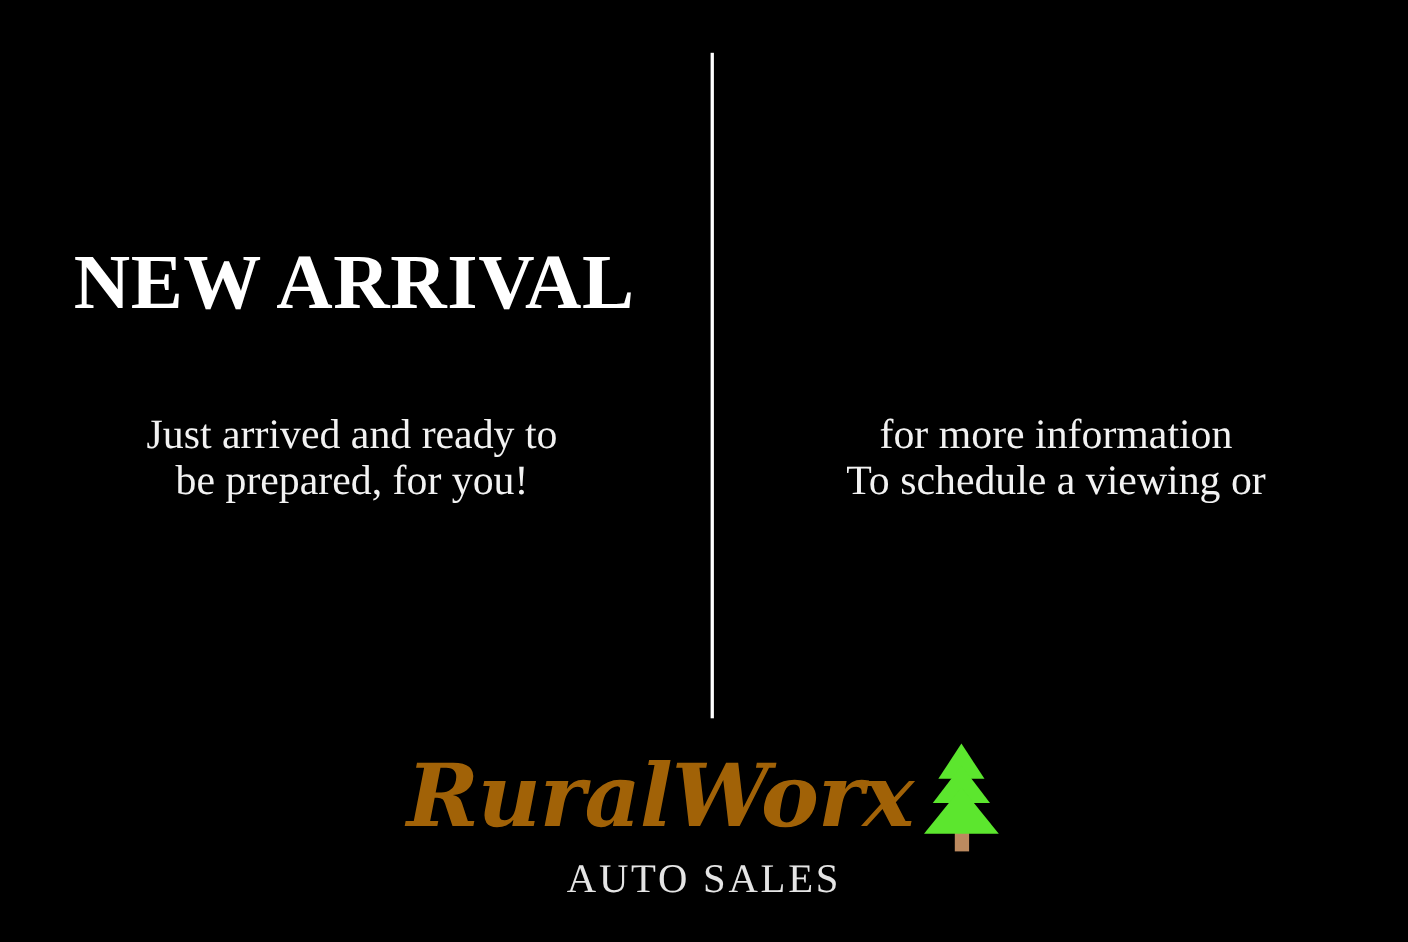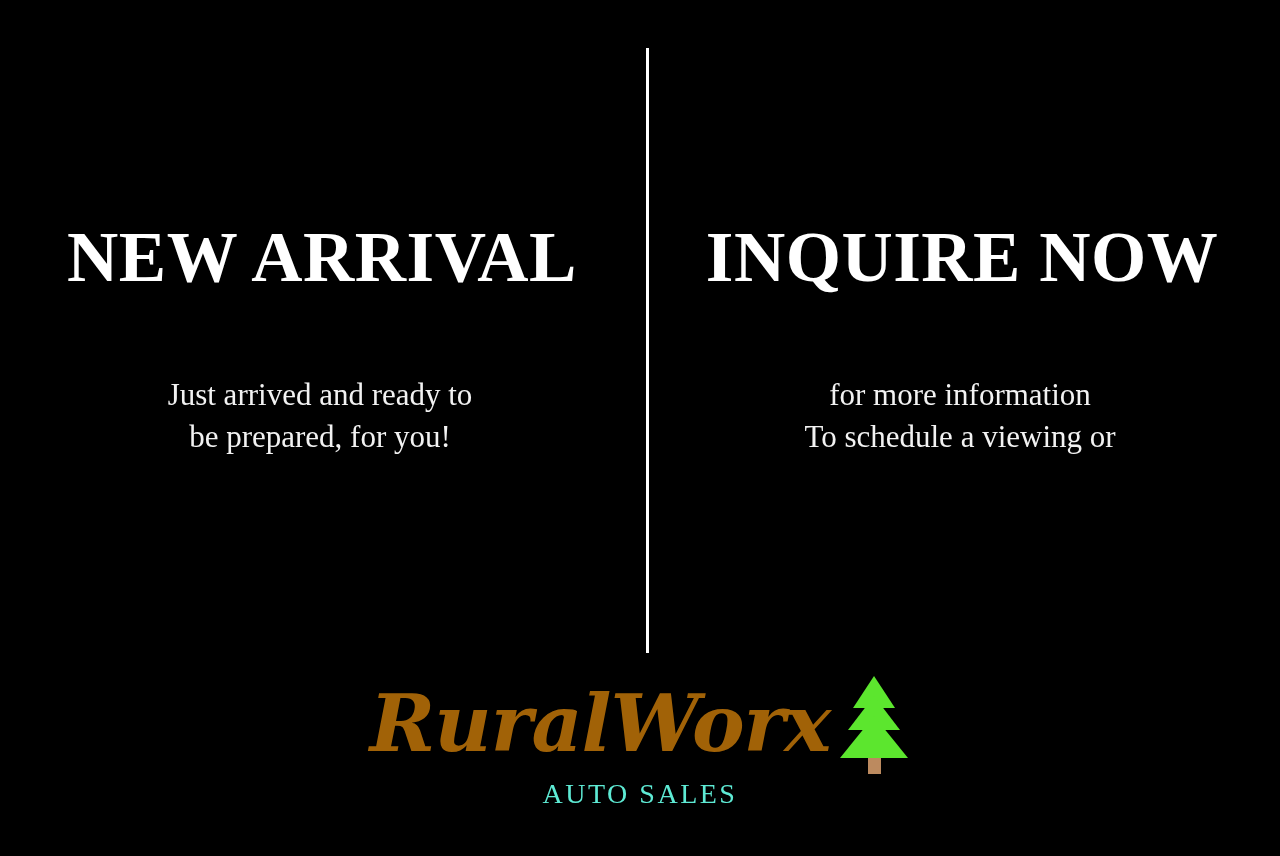--- a/index.html
+++ b/index.html
@@ -49,21 +49,21 @@
     line-height: 1;
     letter-spacing: 0.5px;
     color: #ffffff;
     white-space: nowrap;
   }
   .promo-body {
     position: absolute;
     left: 0;
     right: 0;
     top: 374px;
-    font-size: 31px;
+    font-size: 38px;
     font-weight: normal;
     line-height: 42px;
     color: #f2f2f2;
   }
   .promo-body .line {
     display: block;
     white-space: nowrap;
   }
 
   
@@ -105,43 +105,42 @@
   .logo-tree {
     display: inline-block;
     width: 72px;
     height: 104px;
     vertical-align: top;
     margin-left: 4px;
   }
   .logo-sub {
     display: block;
     margin-top: 2px;
-    font-size: 28px;
+    font-size: 37px;
     letter-spacing: 2.5px;
-    color: #5eead4;
+    color: #e5e5e5;
     font-weight: normal;
   }
 </style>
 </head>
 <body>
 
 <div id="banner">
 
   <div class="promo-area">
 
     <div class="promo-col">
       <div class="promo-heading">NEW ARRIVAL</div>
       <div class="promo-body">
         <span class="line">Just arrived and ready to</span>
         <span class="line">be prepared, for you!</span>
       </div>
     </div>
 
     <div class="promo-col">
-      <div class="promo-heading">INQUIRE NOW</div>
       <div class="promo-body">
         <span class="line">for more information</span>
         <span class="line">To schedule a viewing or</span>
       </div>
     </div>
 
   </div>
 
   <div class="divider"></div>
 

